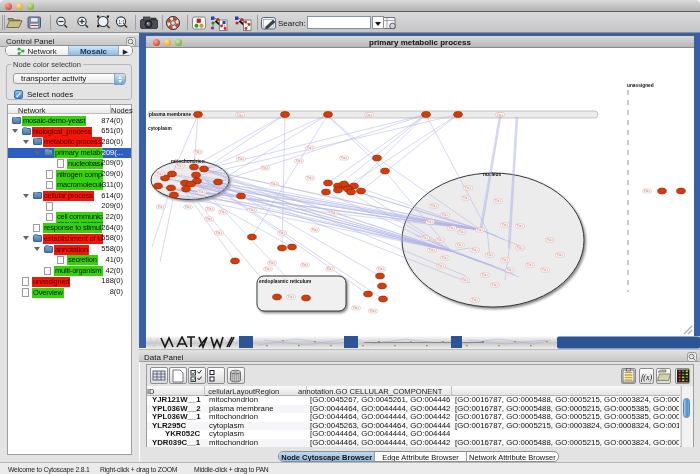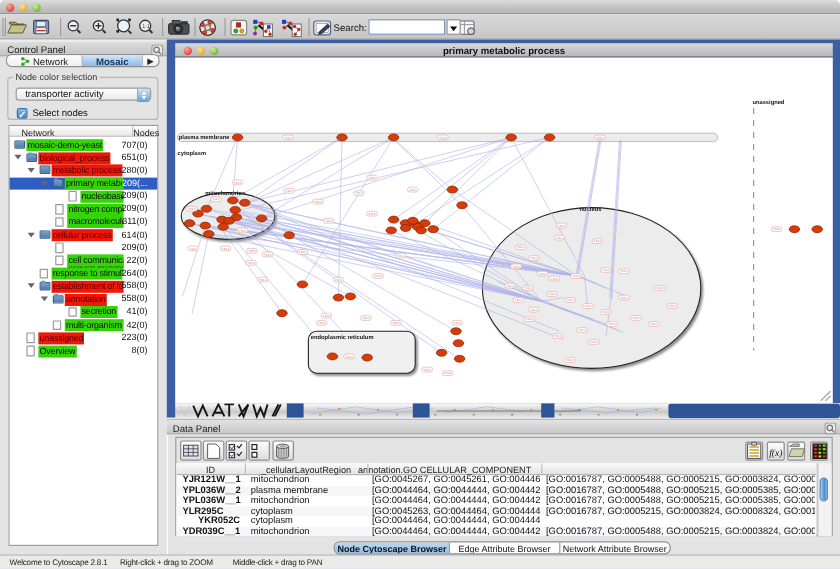--- a/index.html
+++ b/index.html
@@ -63,21 +63,21 @@
 #dp-title { left:139px; top:349px; width:561px; height:13px;
   background:linear-gradient(#e2e2e2,#c8c8c8); border-top:1px solid #b8b8b8; border-bottom:1px solid #a0a0a0;}
 #dp-title span { position:absolute; left:5px; top:3px; font-size:8px; color:#1a1a1a; }
 #dp-body { left:140px; top:362px; width:560px; height:100px; background:#e3e3e3; }
 #dp-box { left:146px; top:364px; width:548px; height:83px; border:1px solid #9e9e9e; background:#e3e3e3;}
 .dbtn { position:absolute; width:18px; height:17px; background:linear-gradient(#fdfdfd,#dcdcdc);
   border:1px solid #8e8e8e; border-radius:2px; }
 #dtable { left:147px; top:386px; width:533px; height:60.5px; background:#fff; overflow:hidden;}
 #dhead { position:absolute; left:0; top:0; width:533px; height:9.5px;
   background:linear-gradient(#fbfbfb,#e3e3e3); border-bottom:1px solid #b5b5b5; font-size:7.6px; color:#222;}
-#dhead div { position:absolute; top:1px; text-align:center; }
+#dhead div { position:absolute; top:1px; text-align:left; }
 .drow { position:absolute; left:0; width:533px; height:8.5px; font-size:7.8px; line-height:8.6px; white-space:nowrap; color:#111;}
 .drow div { position:absolute; overflow:hidden; height:8.5px;}
 #dscroll { left:681px; top:386px; width:12px; height:61px; background:#f2f2f2; border-left:1px solid #c0c0c0;}
 #dthumb { left:683px; top:398px; width:7px; height:20px; border-radius:4px;
   background:linear-gradient(90deg,#a8cdef,#4a90d6 60%,#77b0e4); border:1px solid #5b86b5;}
 
 #bt-tabs { left:278px; top:450.5px; width:281px; height:11.5px; display:flex; z-index:20;
   border:1px solid #8e8e8e; border-radius:5px; overflow:hidden; background:#fdfdfd; }
 #bt-tabs .seg { font-size:7.5px; color:#111; text-align:center; line-height:11px; }
 </style>
@@ -225,21 +225,21 @@
 <div class="abs" id="treebox">
   <div class="abs" id="treehead">
     <span style="position:absolute;left:10px;top:1px;">Network</span>
     <span style="position:absolute;left:103px;top:1px;">Nodes</span>
     <span style="position:absolute;left:102px;top:0;width:1px;height:9px;background:#c5c5c5;"></span>
   </div>
   <div id="treerows">
       <div class="trow" style="top:10.50px;">
         <span class="folder" style="left:4px"></span>
         <span class="hl g" style="left:14px; max-width:81px; overflow:hidden; display:inline-block;">mosaic-demo-yeast</span>
-        <span class="cnt" style="">707(0)</span>
+        <span class="cnt" style="">874(0)</span>
       </div>
       <div class="trow" style="top:21.22px;">
         <span class="arrow" style="left:4px"></span>
         <span class="folder" style="left:14px"></span>
         <span class="hl r" style="left:24px; max-width:71px; overflow:hidden; display:inline-block;">biological_process</span>
         <span class="cnt" style="">651(0)</span>
       </div>
       <div class="trow" style="top:31.94px;">
         <span class="arrow" style="left:15px"></span>
         <span class="folder" style="left:25px"></span>
@@ -306,21 +306,21 @@
         <span class="cnt" style="">41(0)</span>
       </div>
       <div class="trow" style="top:160.58px;">
         <span class="doc" style="left:36px"></span>
         <span class="hl g" style="left:46px; max-width:49px; overflow:hidden; display:inline-block;">multi-organism pro</span>
         <span class="cnt" style="">42(0)</span>
       </div>
       <div class="trow" style="top:171.30px;">
         <span class="doc" style="left:14px"></span>
         <span class="hl r" style="left:24px; max-width:71px; overflow:hidden; display:inline-block;">unassigned</span>
-        <span class="cnt" style="">223(0)</span>
+        <span class="cnt" style="">188(0)</span>
       </div>
       <div class="trow" style="top:182.02px;">
         <span class="doc" style="left:14px"></span>
         <span class="hl g" style="left:24px; max-width:71px; overflow:hidden; display:inline-block;">Overview</span>
         <span class="cnt" style="">8(0)</span>
       </div>
     </div>
 </div>
 
 <div class="abs" id="netframe"></div>

